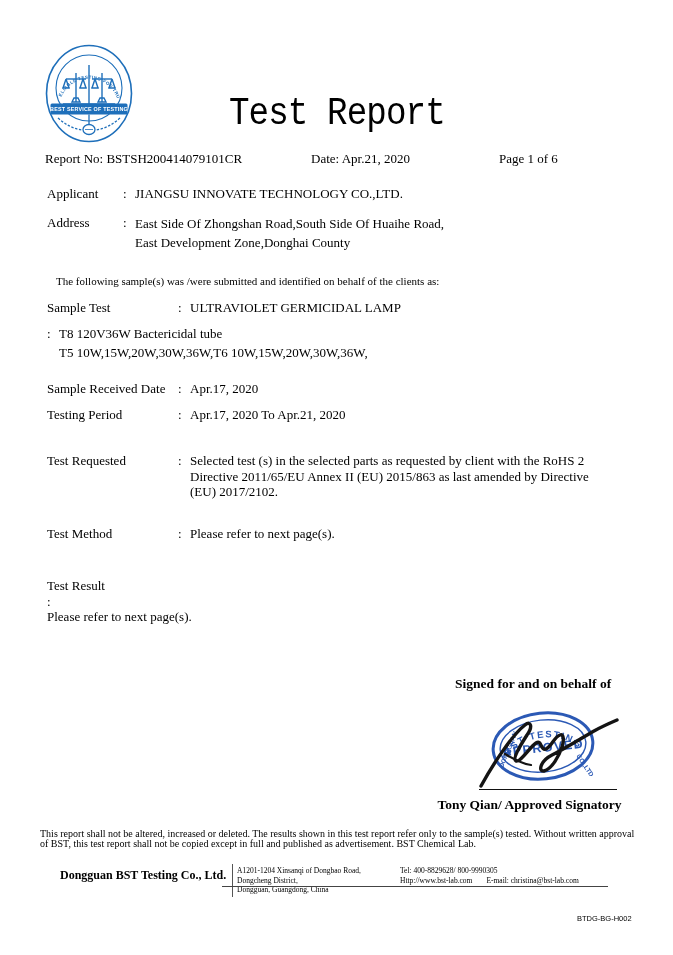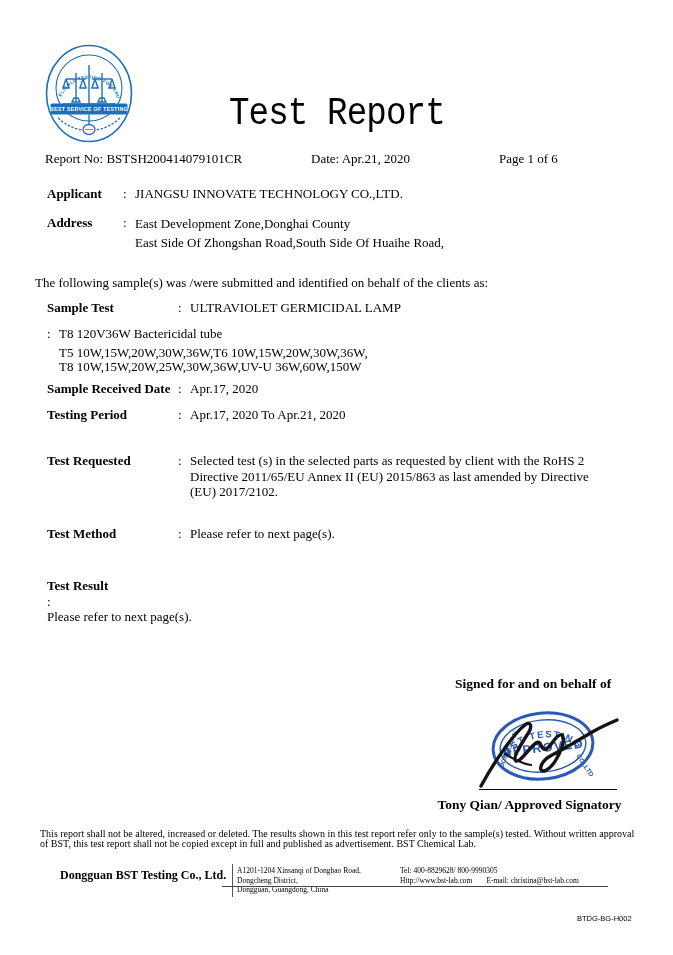--- a/index.html
+++ b/index.html
@@ -24,28 +24,28 @@
     font-size:38px; letter-spacing:-1px; transform:scaleX(0.9); white-space:nowrap;
   }
 
   .meta { position:absolute; top:151px; left:0; right:0; height:18px; font-size:13px; }
   .meta .report-no { position:absolute; left:45px; }
   .meta .date      { position:absolute; left:311px; }
   .meta .page-no   { position:absolute; left:499px; }
 
   
   .row { position:absolute; left:47px; right:38px; display:flex; font-size:13px; line-height:15.5px; }
-  .row .label { font-weight:bold; flex:0 0 auto; }
+  .row .label { font-weight:normal; flex:0 0 auto; }
   .row.applicant-col .label { width:76px; }
   .row.sample-col    .label { width:131px; }
   .row .colon { flex:0 0 12px; text-align:left; }
   .row .value { flex:1 1 auto; }
   .addr-lines div { line-height:18.5px; }
   .model-extra { margin-top:4px; line-height:14.5px; }
-  .intro { position:absolute; left:35px; top:275px; font-size:13px; }
+  .intro { position:absolute; left:56px; top:275px; font-size:11px; }
 
   .r-applicant { top:186px; }
   .r-address   { top:215px; }
   .r-sname     { top:300px; }
   .r-smodel    { top:326px; }
   .r-srecv     { top:381px; }
   .r-tperiod   { top:407px; }
   .r-treq      { top:453px; }
   .r-tmethod   { top:526px; }
   .r-tresult   { top:578px;flex-direction:column; }
@@ -124,39 +124,38 @@
   <div class="row applicant-col r-applicant">
     <div class="label">Applicant</div>
     <div class="colon">:</div>
     <div class="value">JIANGSU INNOVATE TECHNOLOGY CO.,LTD.</div>
   </div>
 
   <div class="row applicant-col r-address">
     <div class="label">Address</div>
     <div class="colon">:</div>
     <div class="value addr-lines">
+      <div>East Side Of Zhongshan Road,South Side Of Huaihe Road,</div>
       <div>East Development Zone,Donghai County</div>
-      <div>East Side Of Zhongshan Road,South Side Of Huaihe Road,</div>
     </div>
   </div>
 
   <div class="intro">The following sample(s) was /were submitted and identified on behalf of the clients as:</div>
 
   <div class="row sample-col r-sname">
     <div class="label">Sample Test</div>
     <div class="colon">:</div>
     <div class="value">ULTRAVIOLET GERMICIDAL LAMP</div>
   </div>
 
   <div class="row sample-col r-smodel">
     <div class="colon">:</div>
     <div class="value">
       <div>T8 120V36W Bactericidal tube</div>
       <div class="model-extra">T5 10W,15W,20W,30W,36W,T6 10W,15W,20W,30W,36W,</div>
-      <div style="line-height:14.5px;">T8 10W,15W,20W,25W,30W,36W,UV-U 36W,60W,150W</div>
     </div>
   </div>
 
   <div class="row sample-col r-srecv">
     <div class="label">Sample Received Date</div>
     <div class="colon">:</div>
     <div class="value">Apr.17, 2020</div>
   </div>
 
   <div class="row sample-col r-tperiod">

